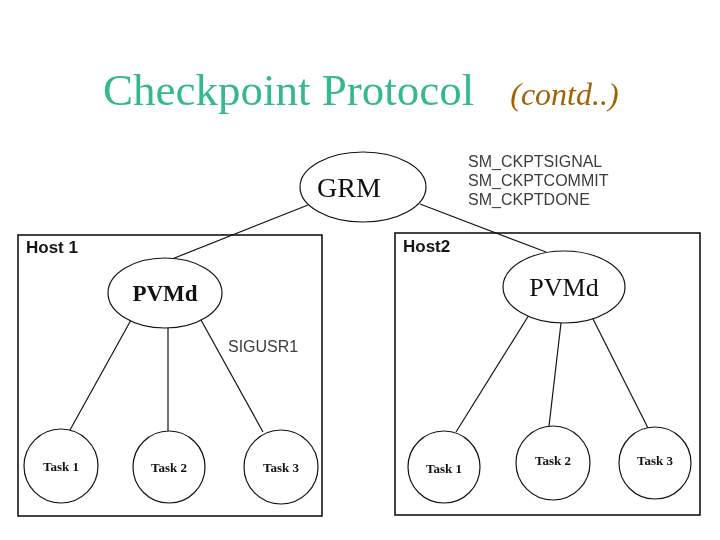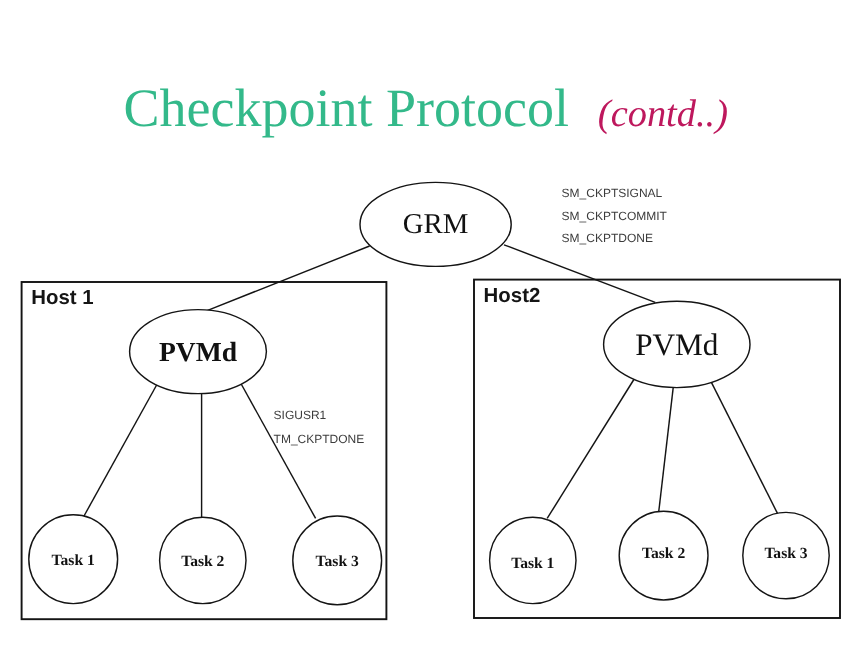--- a/index.html
+++ b/index.html
@@ -11,63 +11,64 @@
     overflow: hidden;
     font-family: "Liberation Serif", serif;
   }
   .title-row {
     position: absolute;
     left: 103px;
     top: 66px;
     display: flex;
     align-items: baseline;
     white-space: nowrap;
+    gap: 26px;
   }
   .title-main {
     font-family: "Liberation Serif", serif;
     font-size: 45px;
     color: #33b98a;
     line-height: 1.1;
   }
   .title-sub {
     font-family: "Liberation Serif", serif;
     font-style: italic;
     font-size: 32px;
-    color: #be185d;
-    margin-left: 24px;
+    color: #a16207;
+    margin-left: 10px;
   }
   svg.canvas {
     position: absolute;
     left: 0;
     top: 0;
   }
   .label {
     position: absolute;
     transform: translate(-50%, -50%);
     white-space: nowrap;
     color: #111111;
   }
-  .grm-label { left: 363px; top: 188px; font-size: 24px; }
+  .grm-label { left: 349px; top: 188px; font-size: 28px; }
   .pvmd-left-label { left: 165px; top: 294px; font-size: 23px; font-weight: bold; }
   .pvmd-right-label { left: 564px; top: 288px; font-size: 26px; }
   .task-label { font-size: 13px; font-weight: bold; }
   .host-label {
     position: absolute;
     font-family: "Liberation Sans", sans-serif;
     font-weight: bold;
     font-size: 17px;
     color: #151515;
     white-space: nowrap;
   }
   .host1-label { left: 26px; top: 238px; }
   .host2-label { left: 403px; top: 237px; }
   .msg-block {
     position: absolute;
     font-family: "Liberation Sans", sans-serif;
-    font-size: 10px;
+    font-size: 16px;
     line-height: 19px;
     color: #3c3c3c;
     white-space: nowrap;
   }
   .grm-msgs { left: 468px; top: 152px; }
   .sig-msgs { left: 228px; top: 321px; line-height: 20px; margin-top: 16px; }
 </style>
 </head>
 <body>
 
@@ -126,16 +127,15 @@
   <div class="host-label host2-label">Host2</div>
 
   <div class="msg-block grm-msgs">
     <div>SM_CKPTSIGNAL</div>
     <div>SM_CKPTCOMMIT</div>
     <div>SM_CKPTDONE</div>
   </div>
 
   <div class="msg-block sig-msgs">
     <div>SIGUSR1</div>
-    <div>TM_CKPTDONE</div>
   </div>
 
 </div>
 
 </body></html>

